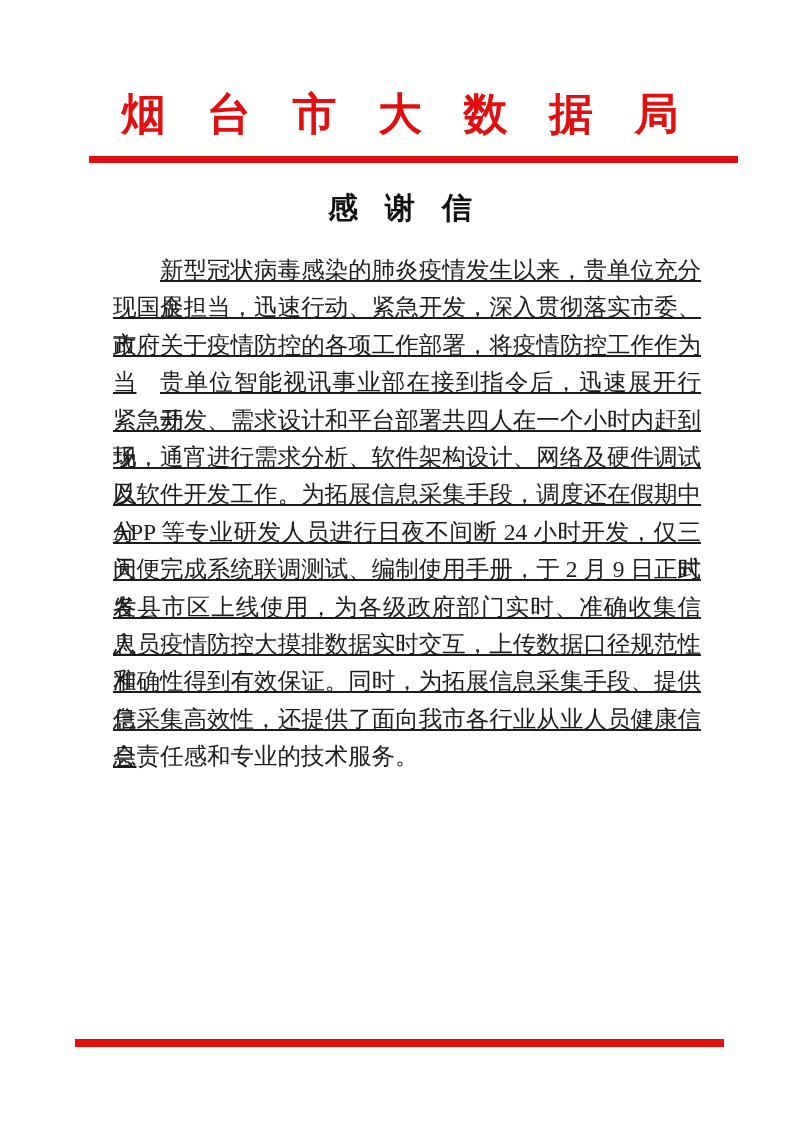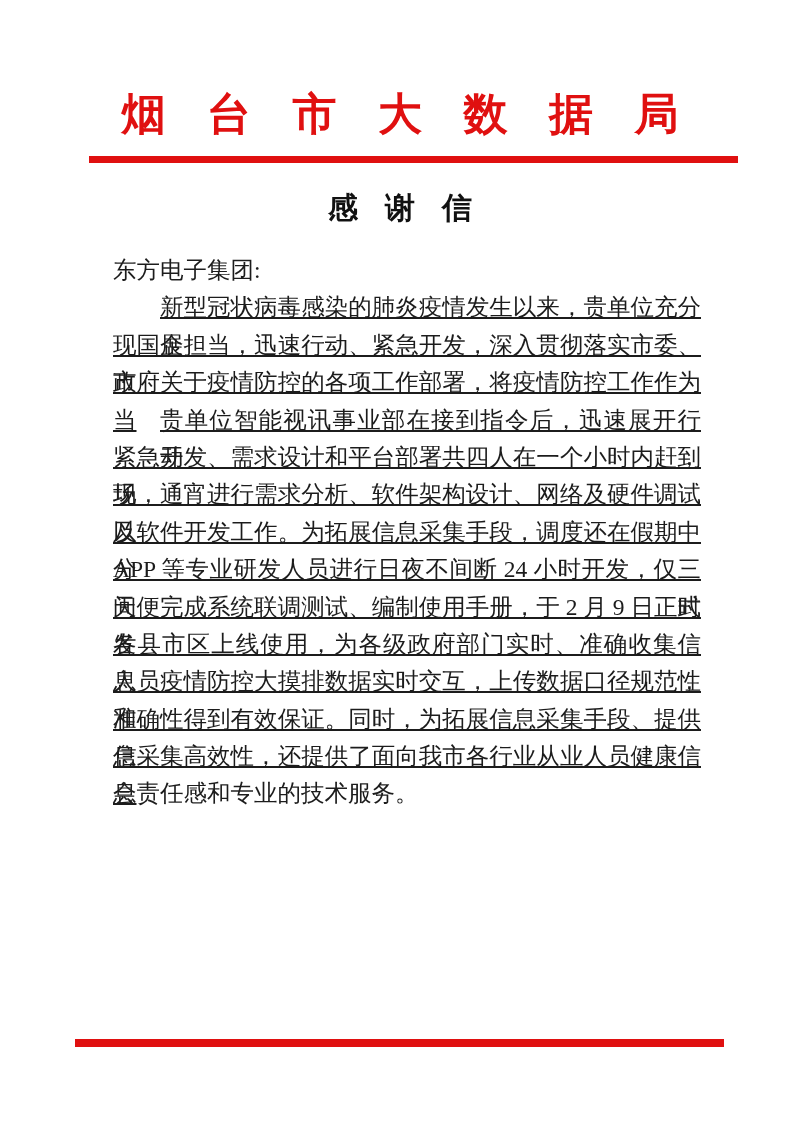--- a/index.html
+++ b/index.html
@@ -121,21 +121,20 @@
 
   <div class="letter-title-wrap">
     <div class="letter-title">
         <span>感</span>
         <span>谢</span>
         <span>信</span>
       </div>
   </div>
 
   <div class="letter-body">
-      <div class="bl pln">东方电子集团:</div>
       <div class="bl jst ind">新型冠状病毒感染的肺炎疫情发生以来，贵单位充分展</div>
       <div class="bl jst">现国企担当，迅速行动、紧急开发，深入贯彻落实市委、市</div>
       <div class="bl jst">政府关于疫情防控的各项工作部署，将疫情防控工作作为当</div>
       <div class="bl jst ind">贵单位智能视讯事业部在接到指令后，迅速展开行动，</div>
       <div class="bl jst">紧急开发、需求设计和平台部署共四人在一个小时内赶到现</div>
       <div class="bl jst">场，通宵进行需求分析、软件架构设计、网络及硬件调试以</div>
       <div class="bl jst">及软件开发工作。为拓展信息采集手段，调度还在假期中分</div>
       <div class="bl jst">APP 等专业研发人员进行日夜不间断 24 小时开发，仅三天时</div>
       <div class="bl jst">间便完成系统联调测试、编制使用手册，于 2 月 9 日正式发</div>
       <div class="bl jst">各县市区上线使用，为各级政府部门实时、准确收集信息，</div>

